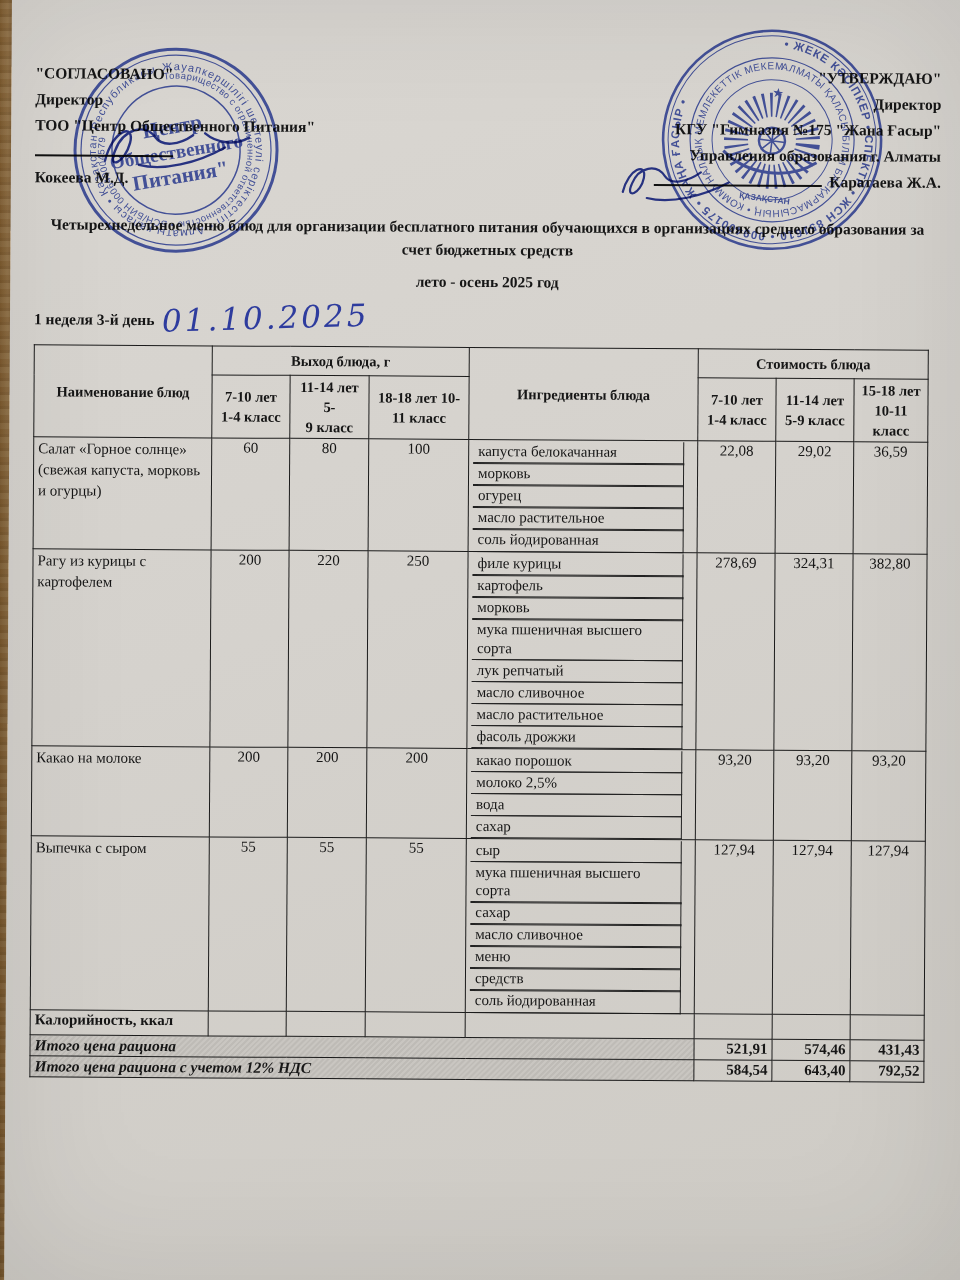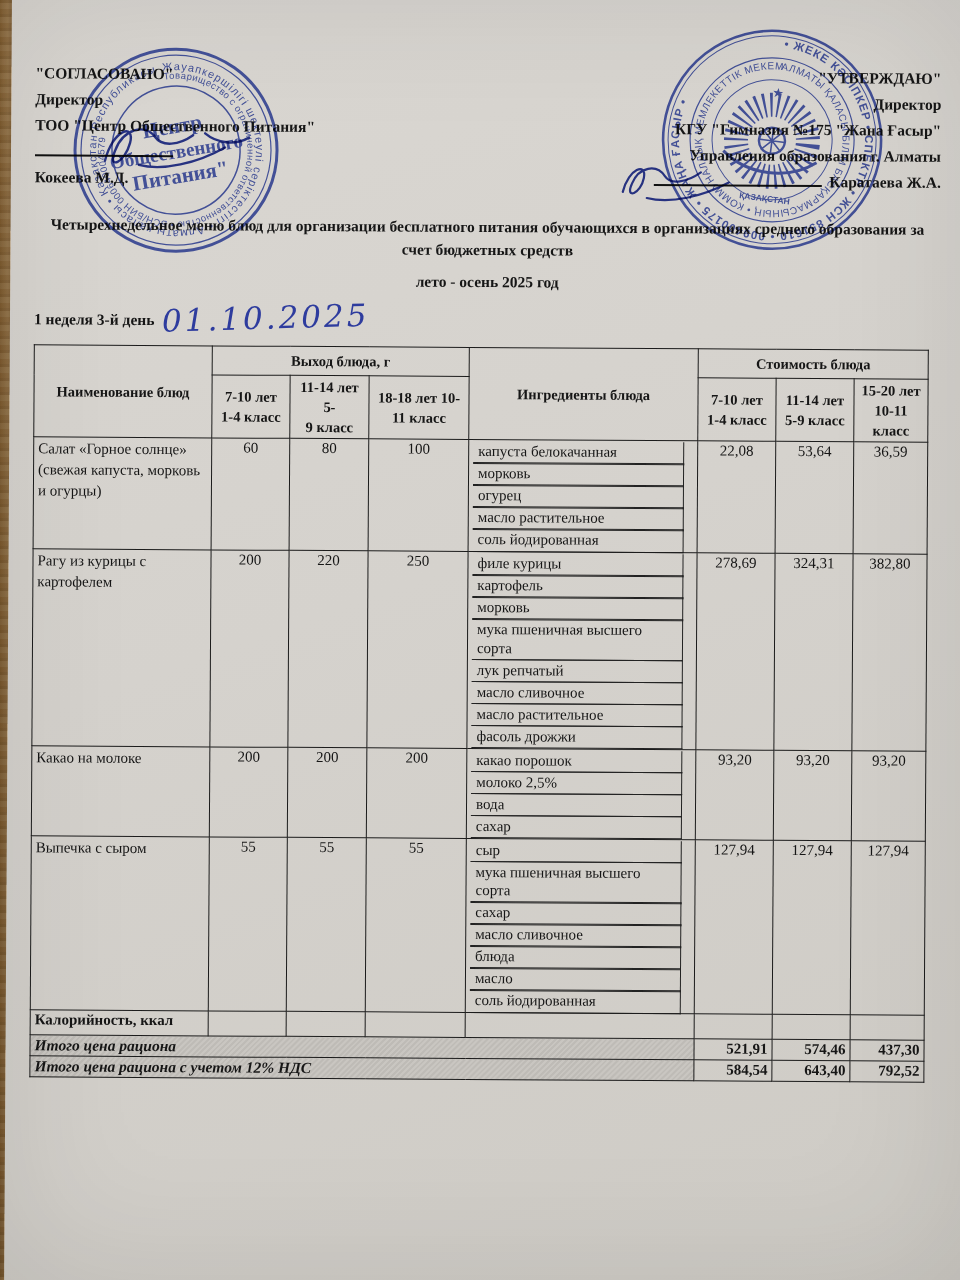--- a/index.html
+++ b/index.html
@@ -112,39 +112,39 @@
           <th class="sub-th">7-10 лет
 1-4 класс</th>
           <th class="sub-th">11-14 лет 5-
 9 класс</th>
           <th class="sub-th">18-18 лет 10-
 11 класс</th>
           <th class="sub-th">7-10 лет
 1-4 класс</th>
           <th class="sub-th">11-14 лет
 5-9 класс</th>
-          <th class="sub-th">15-20 лет
+          <th class="sub-th">15-18 лет
 10-11 класс</th>
         </tr>
       </thead>
       <tbody id="menu-body">
           <tr>
             <td class="name-cell">Салат «Горное солнце» (свежая капуста, морковь и огурцы)</td>
             <td class="num-cell">60</td>
             <td class="num-cell">80</td>
             <td class="num-cell">100</td>
             <td class="ing-cell">
               <div class="ing-box">капуста белокачанная</div>
               <div class="ing-box">морковь</div>
               <div class="ing-box">огурец</div>
               <div class="ing-box">масло растительное</div>
               <div class="ing-box">соль йодированная</div>
             </td>
             <td class="num-cell">22,08</td>
-            <td class="num-cell">53,64</td>
+            <td class="num-cell">29,02</td>
             <td class="num-cell">36,59</td>
           </tr>
           <tr>
             <td class="name-cell">Рагу из курицы с картофелем</td>
             <td class="num-cell">200</td>
             <td class="num-cell">220</td>
             <td class="num-cell">250</td>
             <td class="ing-cell">
               <div class="ing-box">филе курицы</div>
               <div class="ing-box">картофель</div>
@@ -177,43 +177,43 @@
           <tr>
             <td class="name-cell">Выпечка с сыром</td>
             <td class="num-cell">55</td>
             <td class="num-cell">55</td>
             <td class="num-cell">55</td>
             <td class="ing-cell">
               <div class="ing-box">сыр</div>
               <div class="ing-box">мука пшеничная высшего сорта</div>
               <div class="ing-box">сахар</div>
               <div class="ing-box">масло сливочное</div>
-              <div class="ing-box">блюда</div>
-              <div class="ing-box">масло</div>
+              <div class="ing-box">меню</div>
+              <div class="ing-box">средств</div>
               <div class="ing-box">соль йодированная</div>
             </td>
             <td class="num-cell">127,94</td>
             <td class="num-cell">127,94</td>
             <td class="num-cell">127,94</td>
           </tr>
           <tr>
             <td class="cal-label cal-cell">Калорийность, ккал</td>
             <td class="cal-cell"></td>
             <td class="cal-cell"></td>
             <td class="cal-cell"></td>
             <td class="cal-cell"></td>
             <td class="cal-cell"></td>
             <td class="cal-cell"></td>
             <td class="cal-cell"></td>
           </tr>
           <tr>
             <td class="total-label" colspan="5">Итого цена рациона</td>
             <td class="total-num">521,91</td>
             <td class="total-num">574,46</td>
-            <td class="total-num">437,30</td>
+            <td class="total-num">431,43</td>
           </tr>
           <tr>
             <td class="total-label" colspan="5">Итого цена рациона с учетом 12% НДС</td>
             <td class="total-num">584,54</td>
             <td class="total-num">643,40</td>
             <td class="total-num">792,52</td>
           </tr>
         </tbody>
     </table>
   </div>

